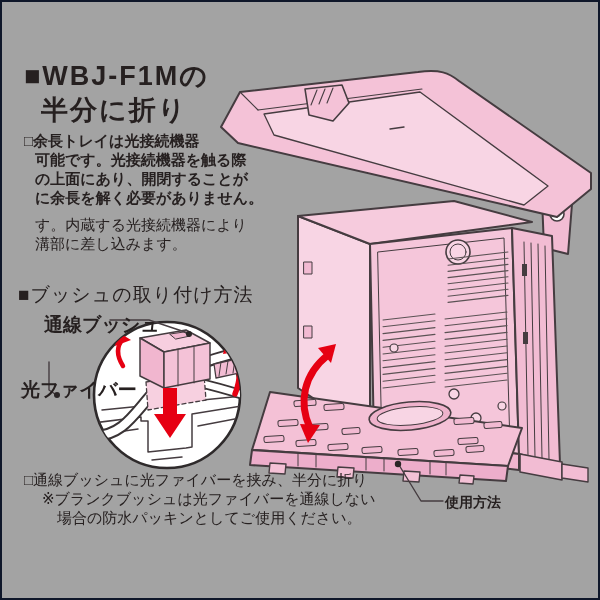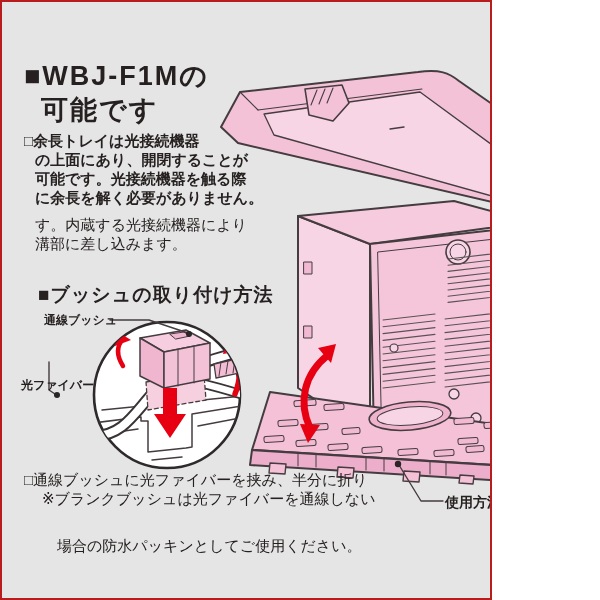--- a/index.html
+++ b/index.html
@@ -1,33 +1,33 @@
 <!DOCTYPE html>
 <html><head>
 <meta charset="utf-8">
 <style>
   html,body{margin:0;padding:0;background:#fff;}
   .page{
-    position:relative;width:492px;height:600px;box-sizing:border-box;
-    background:#e5e5e5;border:2px solid #b91c1c;overflow:hidden;
+    position:relative;width:600px;height:600px;box-sizing:border-box;
+    background:#a3a3a3;border:2px solid #0f172a;overflow:hidden;
     font-family:"Liberation Sans","DejaVu Sans",sans-serif;color:#262020;
   }
   .art{position:absolute;left:0;top:0;width:600px;height:600px;}
   .txt{position:absolute;white-space:nowrap;}
   .title{left:22px;top:57px;font-size:27px;font-weight:bold;letter-spacing:2px;line-height:34px;}
   .title .t2{margin-left:17px;}
-  .h2{left:36px;top:280px;font-size:19px;font-weight:bold;letter-spacing:1px;}
+  .h2{left:16px;top:280px;font-size:19px;font-weight:normal;letter-spacing:1px;}
   .para{font-size:15px;line-height:19px;}
   .p1{left:22px;top:129px;font-weight:bold;}
   .p2{left:22px;top:213px;}
   .p3{left:22px;top:468px;}
   .para .ind1{padding-left:11px;}
   .para .ind2{padding-left:18px;}
-  .para .ind3{padding-left:33px;margin-top:28px;}
-  .lbl{font-weight:bold;font-size:12px;}
+  .para .ind3{padding-left:33px;}
+  .lbl{font-weight:bold;font-size:19px;}
   .l-bush{left:42px;top:310px;}
   .l-fiber{left:19px;top:343px;margin-top:32px;}
   .l-tray{left:443px;top:492px;font-size:14px;}
 </style>
 </head>
 <body>
 
 <div class="page">
 
   <svg class="art" viewBox="0 0 600 600" stroke-linejoin="round" stroke-linecap="round">
@@ -209,27 +209,27 @@
       </g>
       <g>
         <polyline points="47,360 47,388 53,392" stroke-width="1.4"></polyline>
         <circle cx="55" cy="393" r="3" fill="#2a2526" stroke="none"></circle>
       </g>
     </g>
   </svg>
 
   <div class="txt title">
     <div>■WBJ-F1Mの</div>
-    <div class="t2">可能です</div>
+    <div class="t2">半分に折り</div>
   </div>
 
   <div class="txt para p1">
     <div>□余長トレイは光接続機器</div>
+    <div class="ind1">可能です。光接続機器を触る際</div>
     <div class="ind1">の上面にあり、開閉することが</div>
-    <div class="ind1">可能です。光接続機器を触る際</div>
     <div class="ind1">に余長を解く必要がありません。</div>
   </div>
 
   <div class="txt para p2">
     <div class="ind1">す。内蔵する光接続機器により</div>
     <div class="ind1">溝部に差し込みます。</div>
   </div>
 
   <div class="txt h2">■ブッシュの取り付け方法</div>
 

